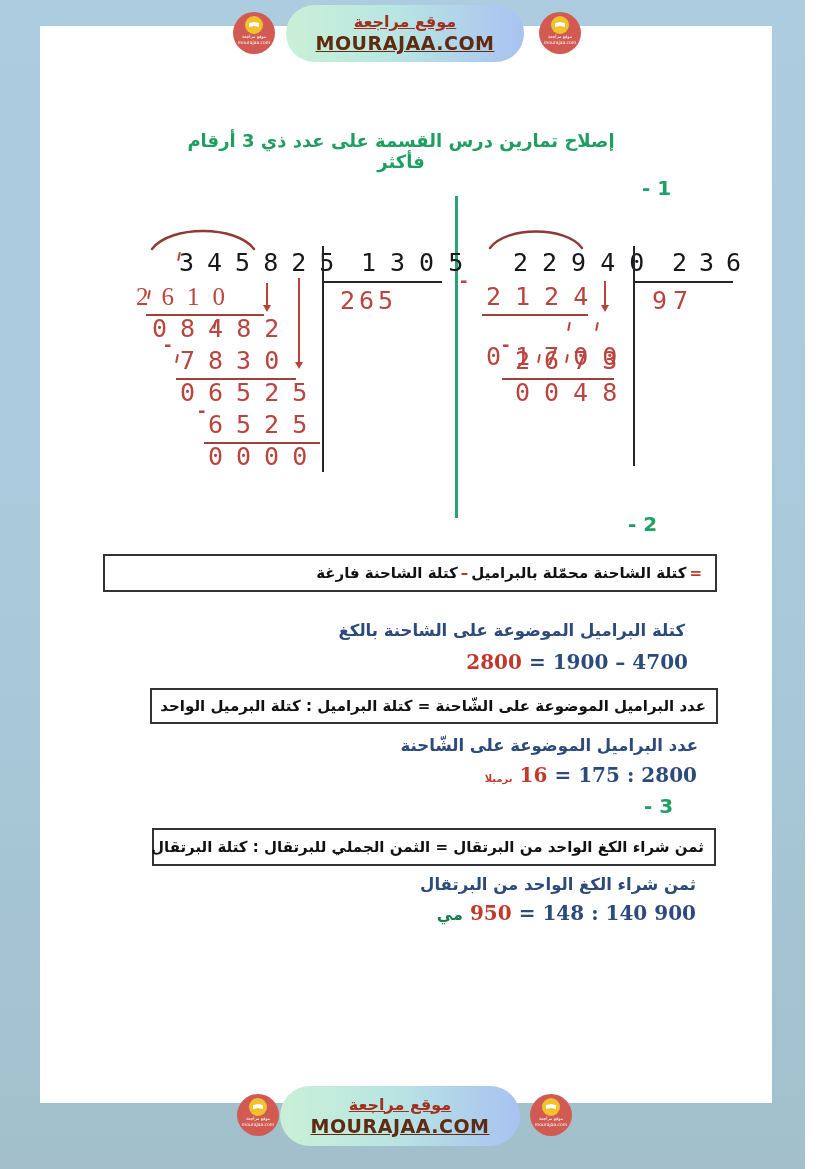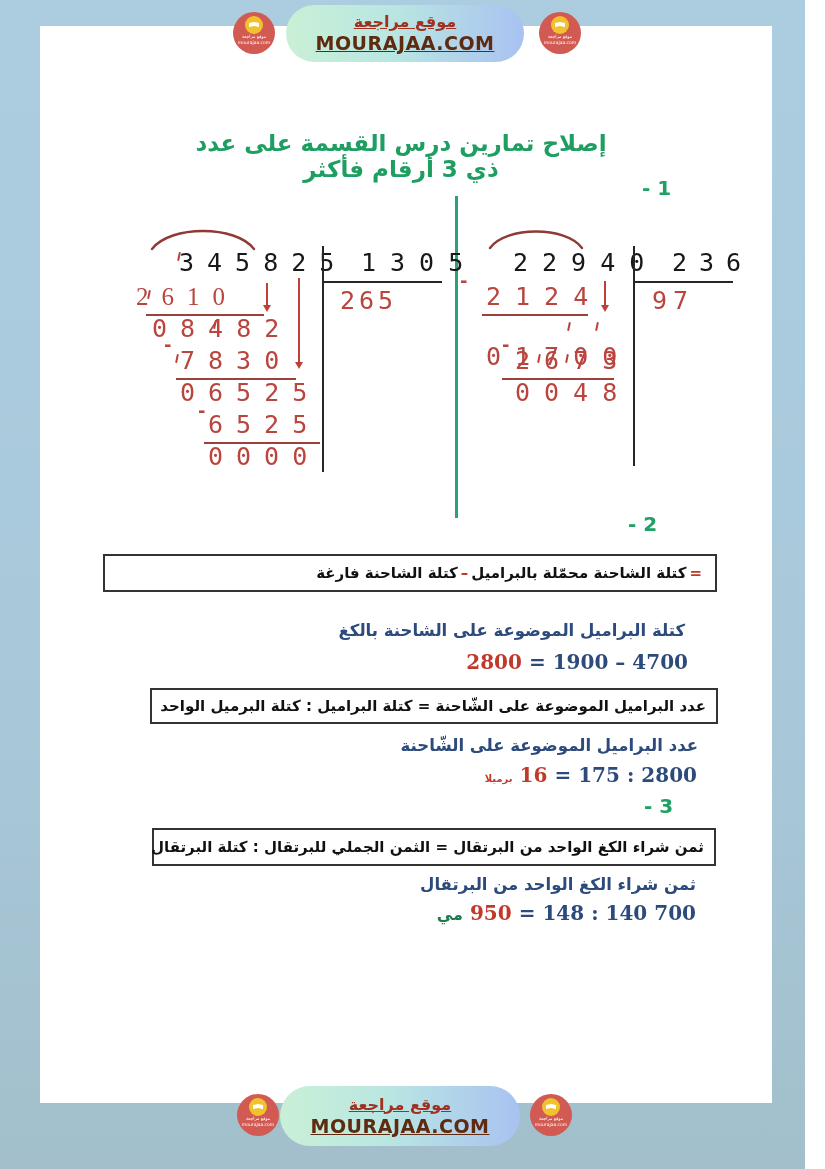--- a/index.html
+++ b/index.html
@@ -22,21 +22,21 @@
   .badge{position:absolute;width:42px;height:42px;border-radius:50%;background:#d15a52;z-index:6;
          display:flex;flex-direction:column;align-items:center;overflow:hidden;}
   .badge-sun{width:18px;height:18px;border-radius:50%;background:#f2c12e;margin-top:4px;position:relative;}
   .badge-sun::before{content:"";position:absolute;left:4px;top:6px;width:10px;height:5px;background:#fff;
          clip-path:polygon(0 20%,50% 0,100% 20%,100% 100%,50% 80%,0 100%);}
   .badge-t1{font-size:4.5px;color:#fff;line-height:6px;direction:rtl;}
   .badge-t2{font-size:4.5px;color:#fff;line-height:6px;}
 
   
   .title{position:absolute;left:183px;top:130px;width:436px;text-align:center;direction:rtl;
-         color:#1f9e62;font-weight:bold;font-size:23px;}
+         color:#1f9e62;font-weight:bold;font-size:18px;}
   .seclabel{position:absolute;color:#1fa065;font-weight:bold;font-size:20px;direction:ltr;}
   .divider{position:absolute;left:455px;top:196px;width:3px;height:322px;background:#2aa178;}
 
   
   .drow{position:absolute;direction:ltr;font-family:"DejaVu Sans Mono",monospace;font-size:25px;line-height:26px;white-space:pre;}
   .dk{color:#17181a;margin-left:27px;}
   .rd{color:#b9453e;}
   .vbar{position:absolute;width:2px;background:#26262a;}
   .dline{position:absolute;height:2px;background:#26262a;}
   .rline{position:absolute;height:2px;background:#9c423a;}
@@ -174,21 +174,21 @@
 
   <div class="seclabel" style="left:644px;top:794px;">- 3</div>
 
   <div class="rulebox" style="left:152px;top:828px;width:564px;height:38px;">
     <span>ثمن شراء الكغ الواحد من البرتقال = الثمن الجملي للبرتقال :  كتلة البرتقال</span>
   </div>
 
   <div class="stmt" style="right:109px;top:875px;">ثمن شراء الكغ الواحد من البرتقال</div>
 
   <div class="calc" style="right:109px;top:901px;">
-    <span>140 700</span>
+    <span>140 900</span>
     <span>:</span>
     <span>148</span>
     <span>=</span>
     <span class="tok-res">950</span>
     <span class="tok-unit-green">مي</span>
   </div>
 
   <div class="badge" style="left:237px;top:1094px;">
     <div class="badge-sun"></div>
     <div class="badge-t1">موقع مراجعة</div>

